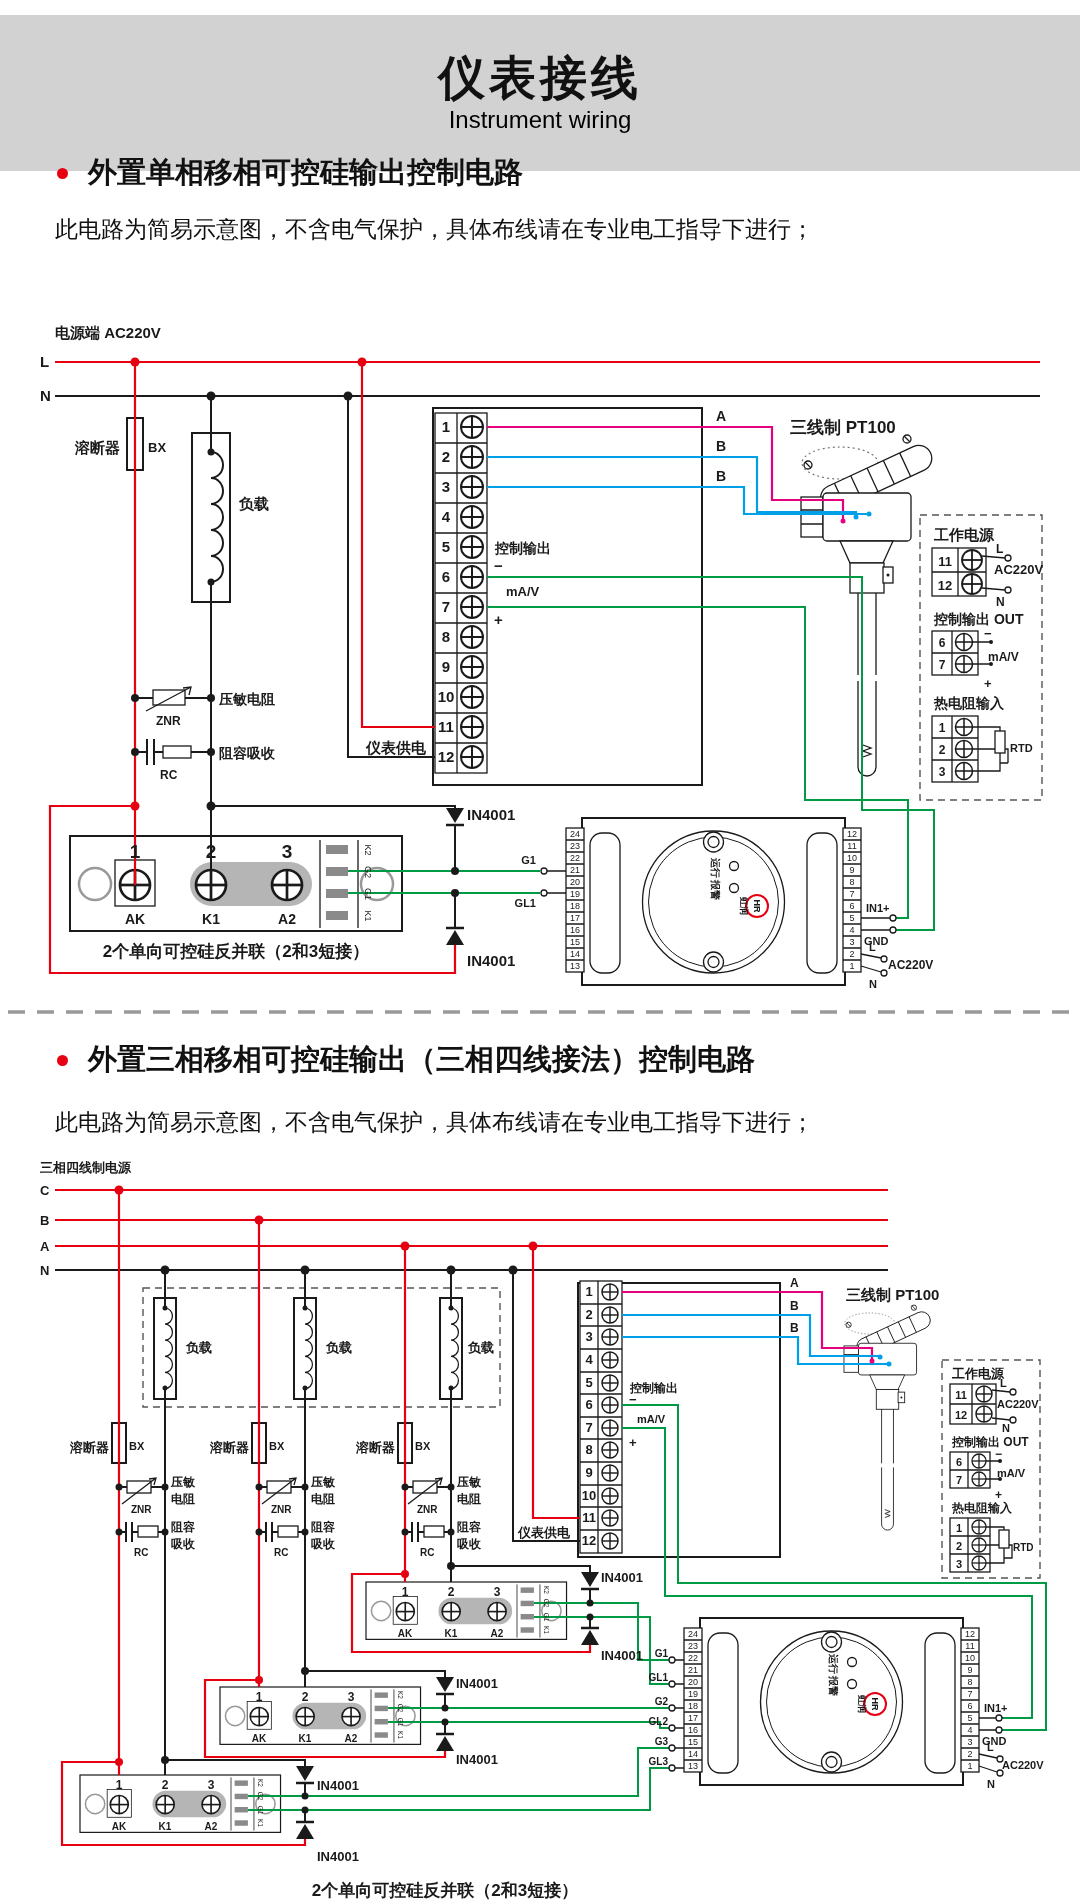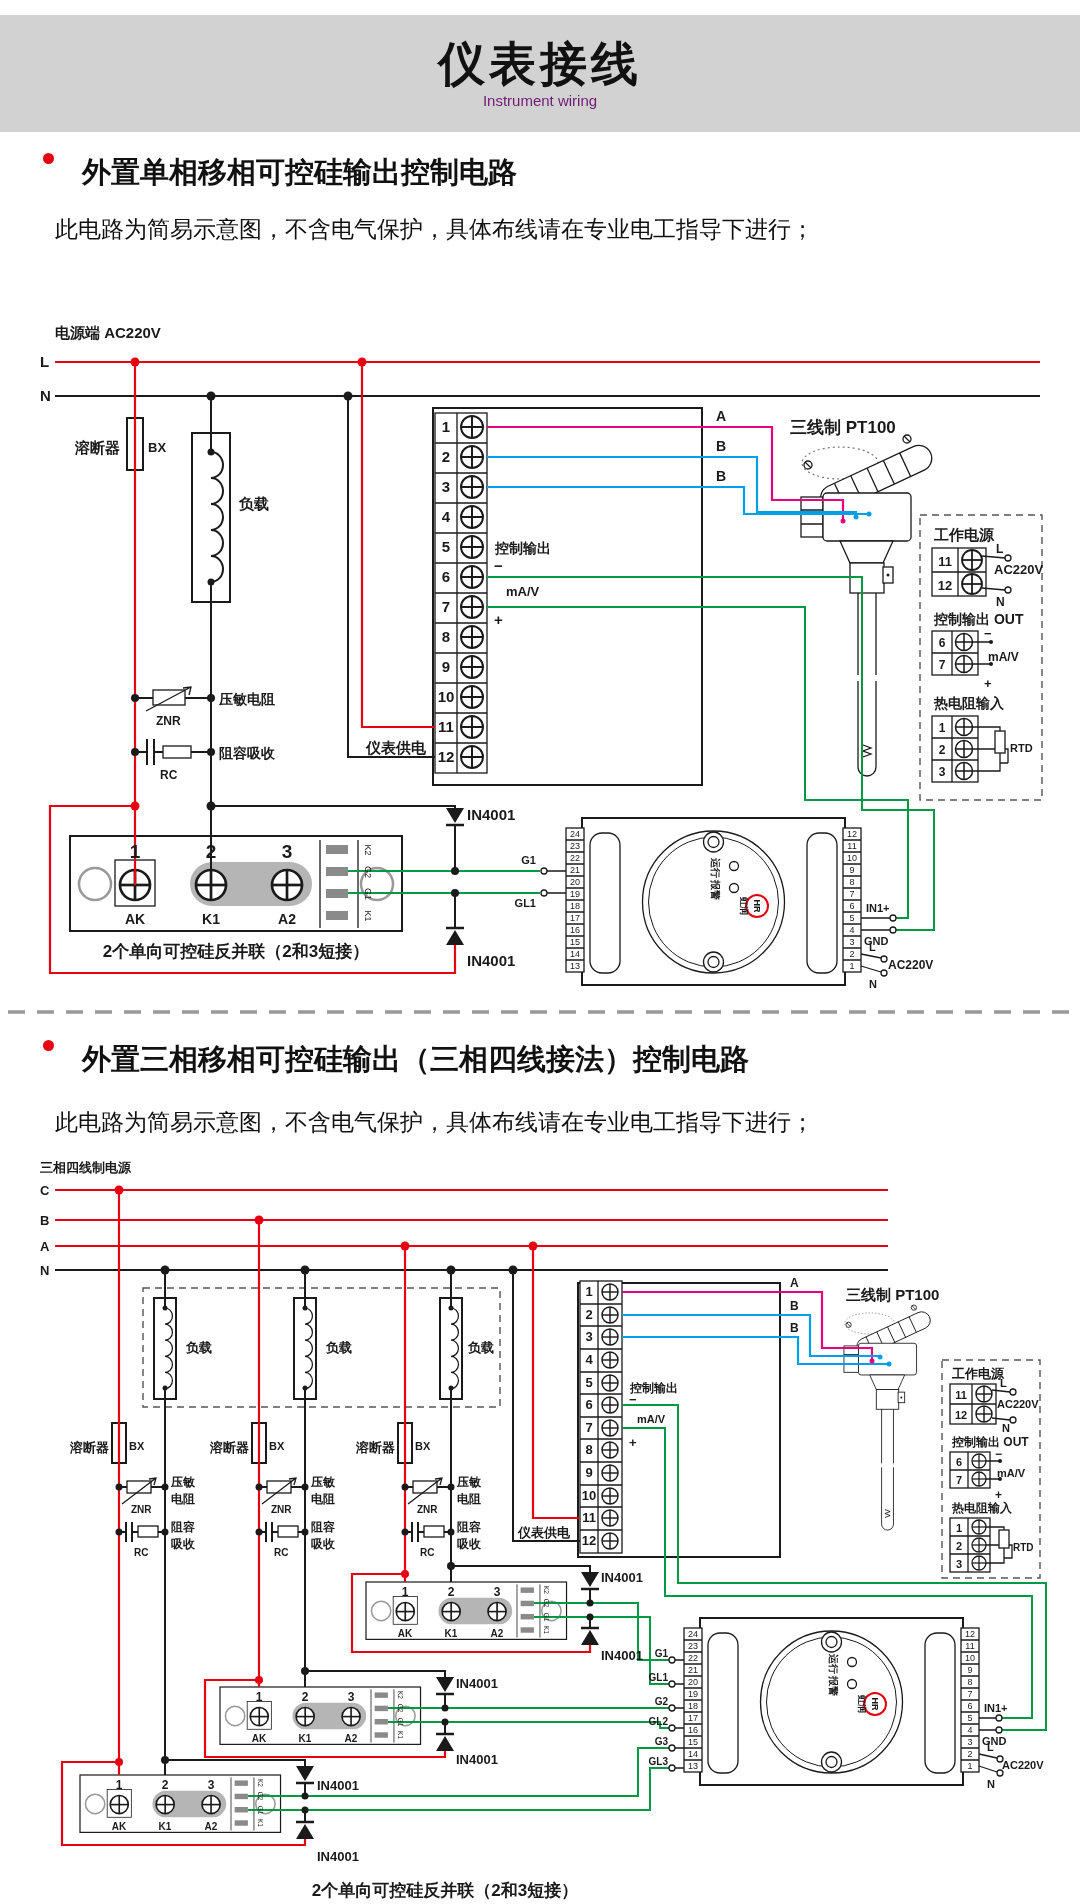--- a/index.html
+++ b/index.html
@@ -1,22 +1,22 @@
 <!DOCTYPE html>
 <html><head>
 <meta charset="utf-8">
 <style>
   html,body{margin:0;padding:0;background:#fff}
   .page{position:relative;width:1080px;height:1904px;background:#fff;overflow:hidden;
         font-family:"Liberation Sans","DejaVu Sans",sans-serif;color:#1a1a1a}
-  .banner{position:absolute;left:0;top:15px;width:1080px;height:117px;background:#d2d2d2;
+  .banner{position:absolute;left:0;top:15px;width:1080px;height:156px;background:#d2d2d2;
           display:flex;flex-direction:column;align-items:center;justify-content:center}
   .banner .t{font-size:47px;font-weight:bold;letter-spacing:4px;color:#111;line-height:1.1}
-  .banner .s{font-size:15px;color:#701a75;margin-top:2px}
-  .headrow{position:absolute;left:43px;display:flex;gap:28px}
+  .banner .s{font-size:24px;color:#000000;margin-top:2px}
+  .headrow{position:absolute;left:57px;display:flex;align-items:center;gap:20px}
   .bullet{width:11px;height:11px;border-radius:50%;background:#e60012;flex:0 0 auto}
   .headrow .h{font-size:29px;font-weight:bold;color:#111;white-space:nowrap}
   .note{position:absolute;left:55px;font-size:23px;font-weight:normal;color:#111;white-space:nowrap}
   svg{position:absolute;left:0}
   svg text{font-family:"Liberation Sans","DejaVu Sans",sans-serif;fill:#1a1a1a}
   .b{font-weight:bold}.mid{text-anchor:middle}.end{text-anchor:end}
   .f6{font-size:6.5px}.f9{font-size:9px}.f10{font-size:10px}.f11{font-size:11px}.f12{font-size:12px}
   .f13{font-size:13px}.f14{font-size:14px}.f15{font-size:15px}.f17{font-size:17px}.f19{font-size:19px}
   .k{stroke:#1a1a1a;stroke-width:2;fill:none}
   .k1{stroke:#1a1a1a;stroke-width:1.3;fill:none}

